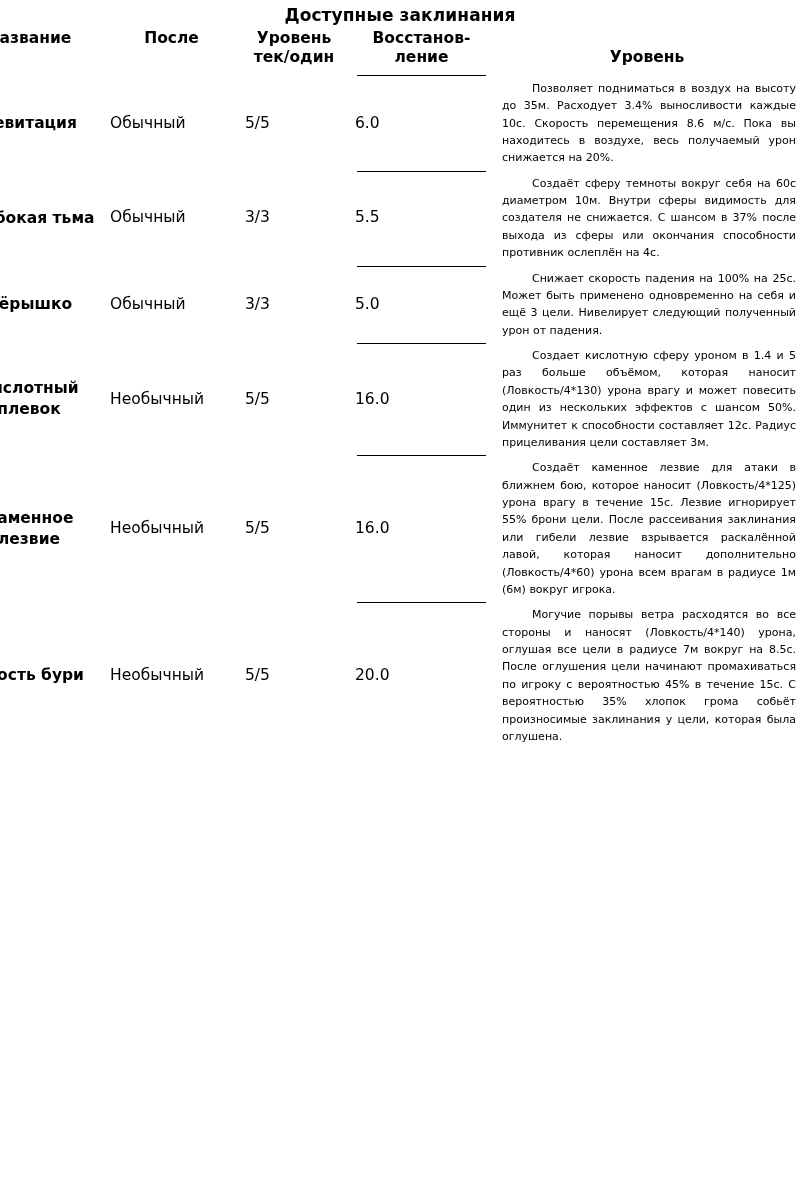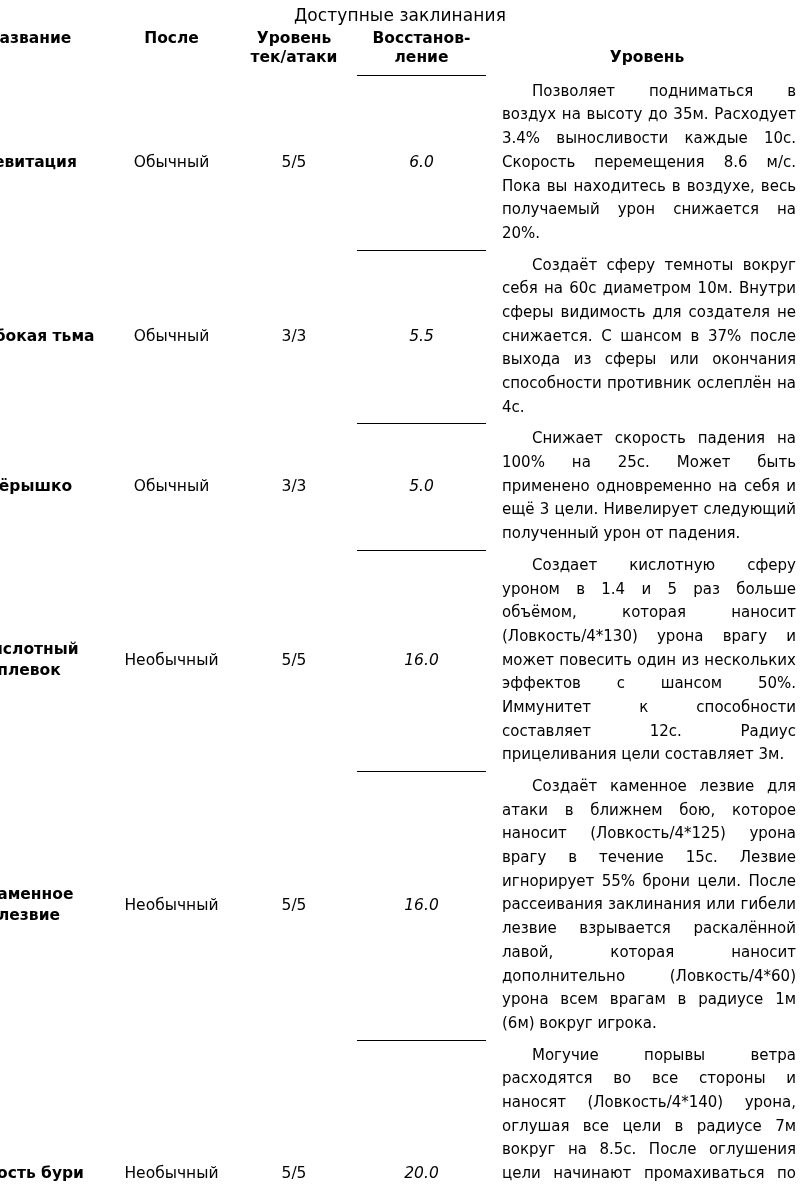--- a/index.html
+++ b/index.html
@@ -16,21 +16,21 @@
   }
   .page {
     position: relative;
     width: 800px;
     height: 1188px;
     box-sizing: border-box;
     padding: 0;
   }
   .title {
     text-align: center;
-    font-weight: normal;
+    font-weight: bold;
     font-size: 17px;
     margin: 5px 0 2px 0;
     letter-spacing: 0.1px;
   }
   table.spells {
     width: 100%;
     border-collapse: collapse;
     table-layout: fixed;
     margin-left: -46px;
     width: 846px;
@@ -48,48 +48,46 @@
     vertical-align: top;
     padding: 2px 6px 8px 6px;
     line-height: 1.25;
   }
   thead th.desc-head {
     vertical-align: bottom;
     padding-bottom: 8px;
   }
   tbody td {
     vertical-align: middle;
-    text-align: center;
     font-size: 15.5px;
     padding: 6px 6px;
     line-height: 1.5;
   }
   tbody td.name {
     font-weight: bold;
     text-align: center;
     line-height: 1.35;
   }
   tbody td.desc {
     text-align: justify;
     text-align-last: left;
     vertical-align: top;
     padding: 4px 4px 4px 8px;
     line-height: 1.58;
-    font-size: 15px;
+    font-size: 11px;
     hyphens: none;
   }
   tbody td.desc p {
     margin: 0;
     text-indent: 30px;
     text-align: justify;
   }
   
   td.cd {
     position: relative;
-    font-style: italic;
   }
   tr.sep td.cd::before {
     content: "";
     position: absolute;
     left: 8px;
     right: 8px;
     top: 0;
     border-top: 1.4px solid #000;
   }
   thead th.cd-head {
@@ -124,21 +122,21 @@
           <col class="c-level">
           <col class="c-cd">
           <col class="c-desc">
       </colgroup>
       <thead>
         <tr>
           <th>Название</th>
           <th>После</th>
           <th>
             <div>Уровень</div>
-            <div>тек/атаки</div>
+            <div>тек/один</div>
           </th>
           <th class="cd-head">
             <div>Восстанов-</div>
             <div>ление</div>
           </th>
           <th class="desc-head">Уровень</th>
         </tr>
       </thead>
       <tbody>
         <tr>

